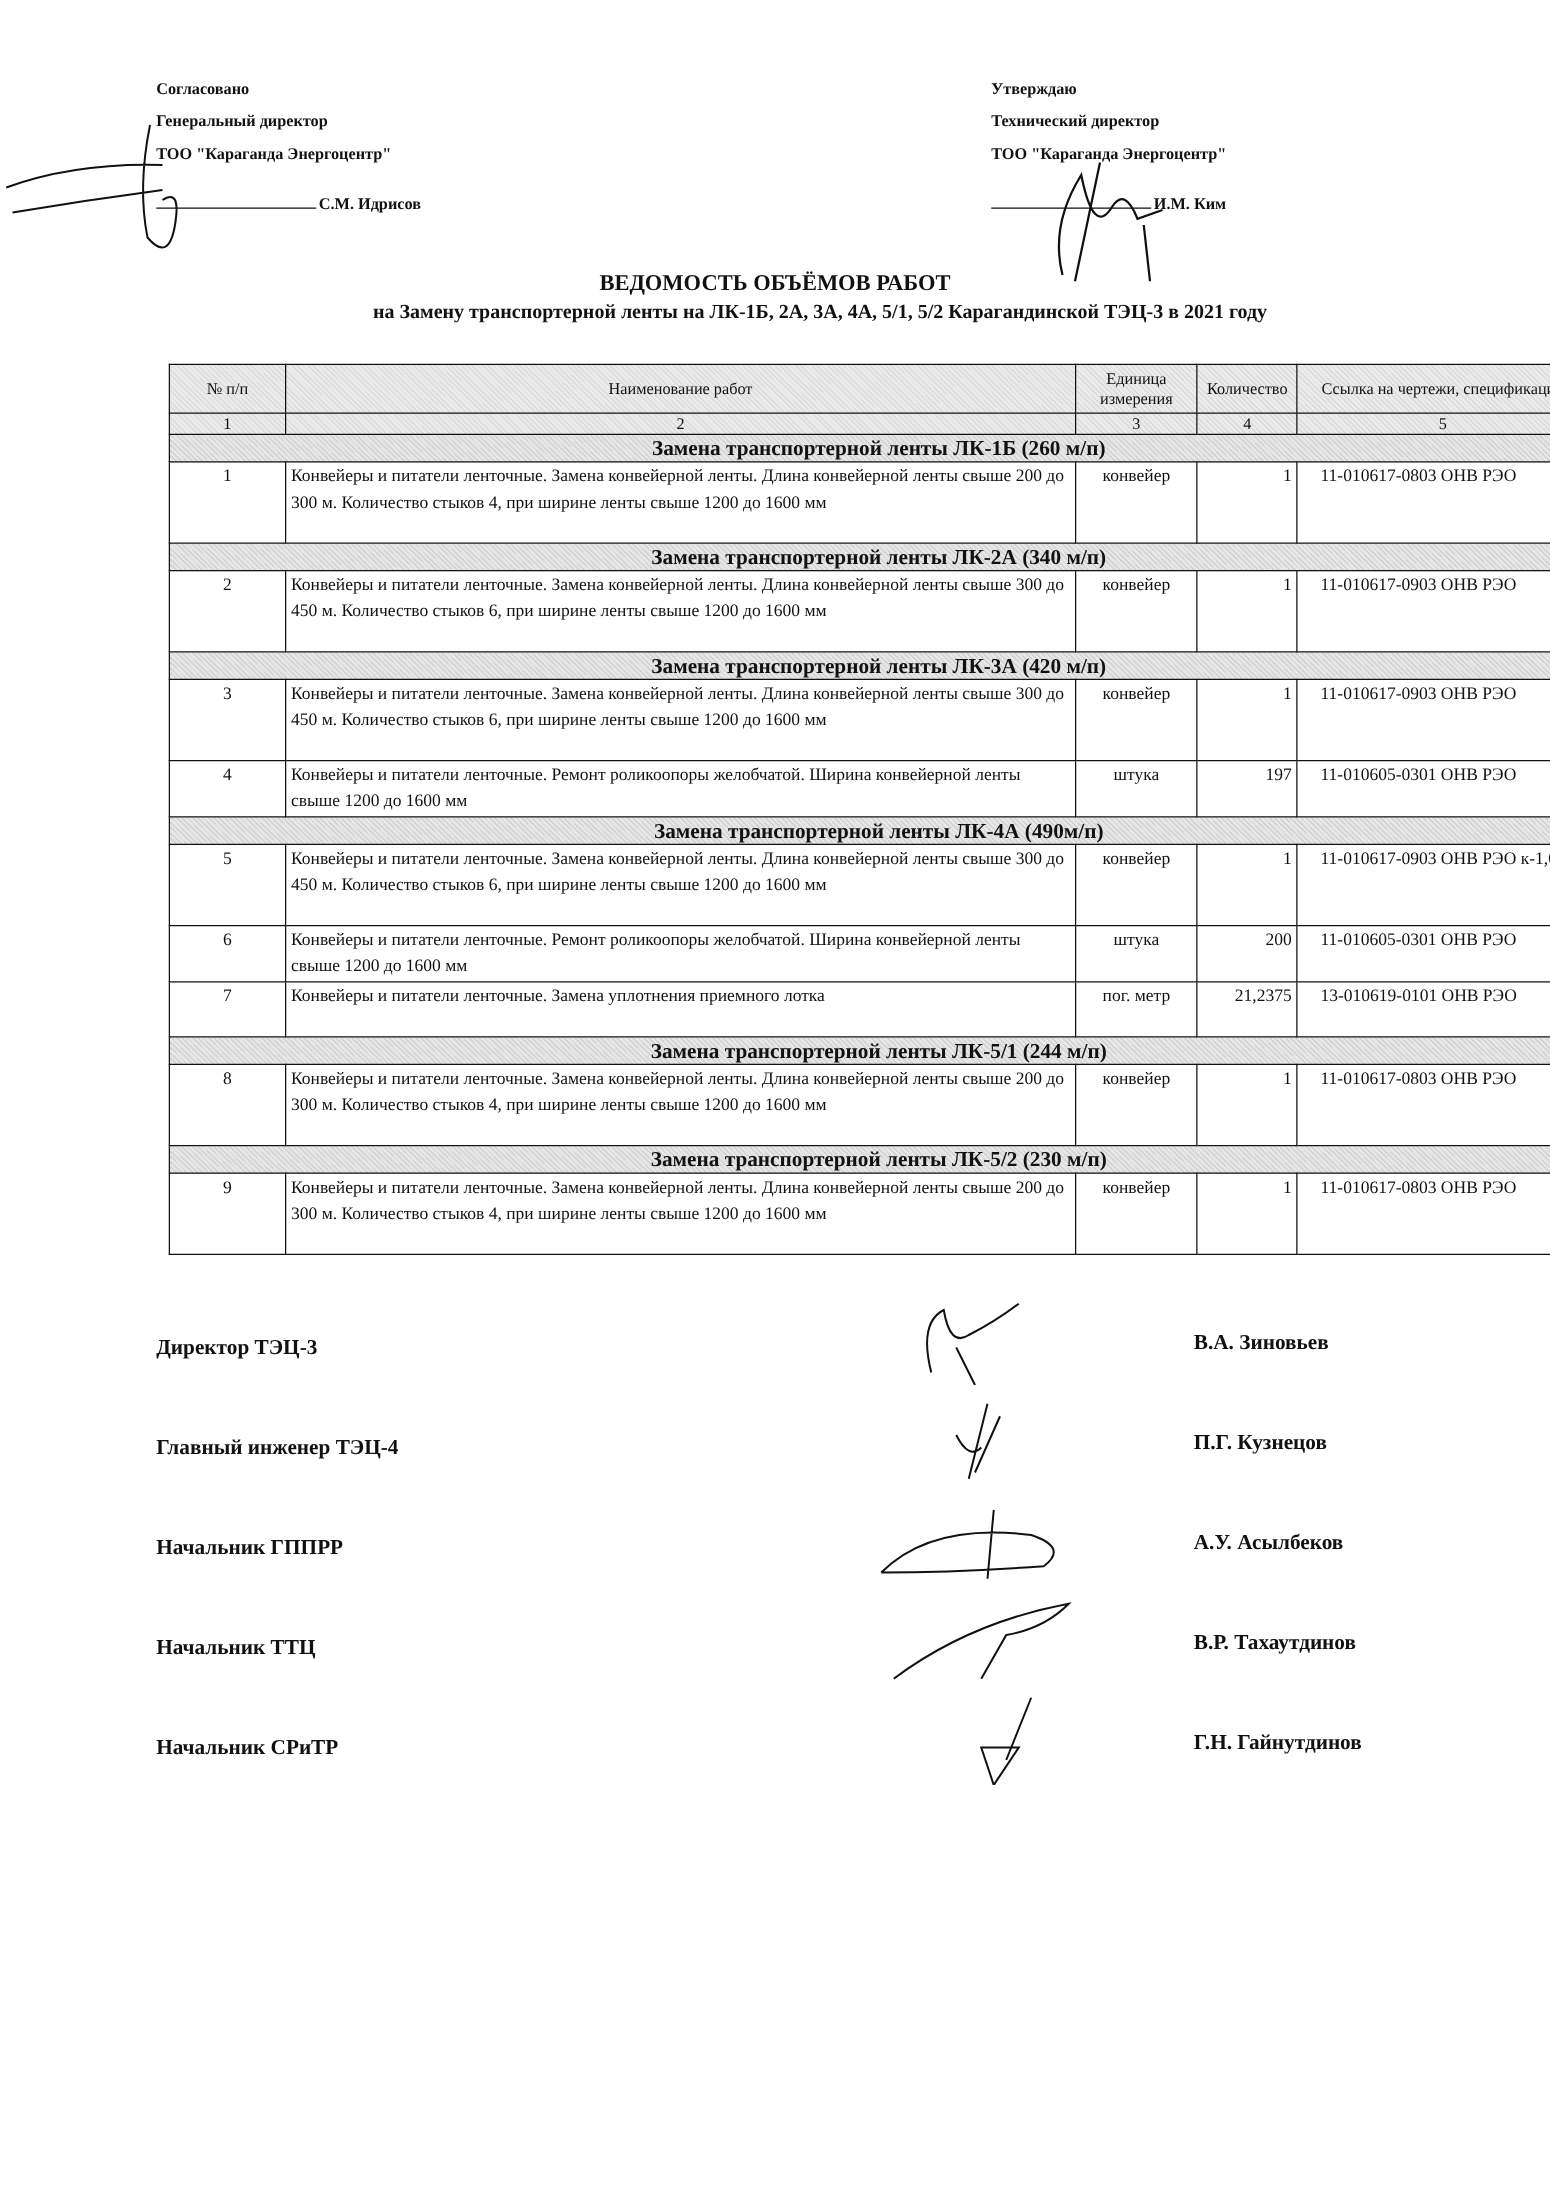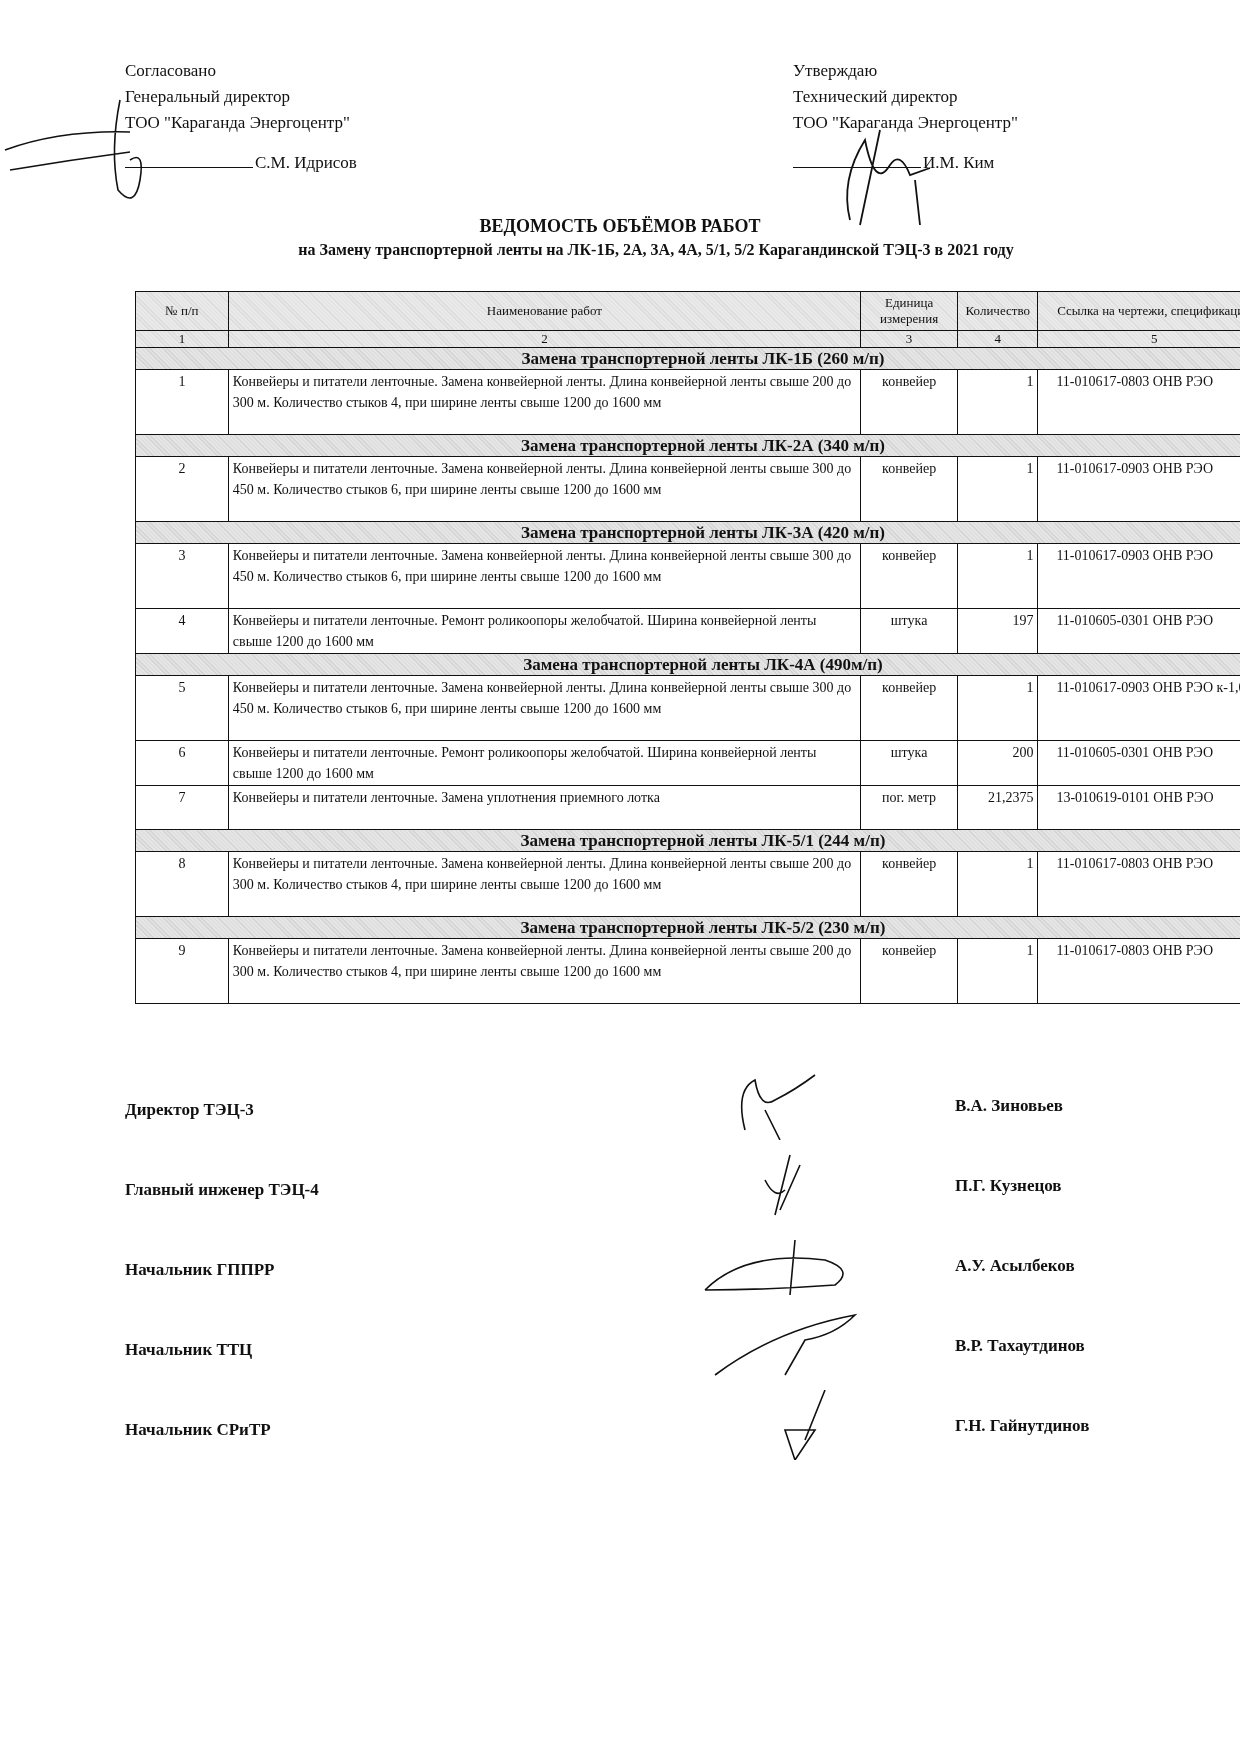--- a/index.html
+++ b/index.html
@@ -1,19 +1,19 @@
 <!DOCTYPE html>
 <html><head>
 <meta charset="utf-8">
 <style>
   html, body { margin: 0; padding: 0; background: #ffffff; }
   body { width: 1240px; height: 1754px; position: relative; overflow: hidden;
          font-family: "Liberation Serif", "DejaVu Serif", serif; color: #111; }
 
-  .approval { position: absolute; font-weight: normal; font-size: 17px; line-height: 26px; }
+  .approval { position: absolute; font-weight: bold; font-size: 13px; line-height: 26px; }
   .approval .line { white-space: nowrap; }
   .approval .sign-line { display: inline-block; width: 128px; border-bottom: 1.5px solid #111; margin-right: 2px; height: 16px; vertical-align: baseline; }
   #approval-left { left: 125px; top: 58px; }
   #approval-right { left: 793px; top: 58px; }
 
   .doc-title { position: absolute; left: 0; width: 1240px; text-align: center; font-weight: bold; }
   #title-main { top: 216px; font-size: 18px; }
   #title-sub { top: 241px; font-size: 16px; margin-left: 36px; }
 
   table.vol { position: absolute; left: 135px; top: 291px; width: 1136px; border-collapse: collapse;
@@ -26,21 +26,21 @@
   tr.section td { text-align: center; font-weight: bold; font-size: 17px; line-height: 21px; padding: 0;
                   background: repeating-linear-gradient(45deg, #cfcfcf 0 1px, #e8e8e8 1px 3px); }
   td.num { text-align: center; width: 76px; }
   td.name { width: 570px; }
   td.unit { text-align: center; width: 80px; }
   td.qty { text-align: right; width: 56px; }
   td.ref { width: 190px; padding-left: 18px !important; margin-top: 16px; }
   tr.item td { height: 62px; }
   tr.item.short td { height: 41px; }
 
-  .signatures { position: absolute; left: 125px; top: 1100px; width: 1000px; }
+  .signatures { position: absolute; left: 125px; top: 1068px; width: 1000px; }
   .sig-row { position: relative; height: 80px; }
   .sig-role { position: absolute; left: 0; top: 0; font-weight: bold; font-size: 17px; }
   .sig-name { position: absolute; left: 830px; top: -4px; font-weight: bold; font-size: 17px; }
   .sig-mark { position: absolute; left: 560px; top: -30px; width: 200px; height: 70px; }
 
   .scribble { position: absolute; }
 </style>
 </head>
 <body>
 

